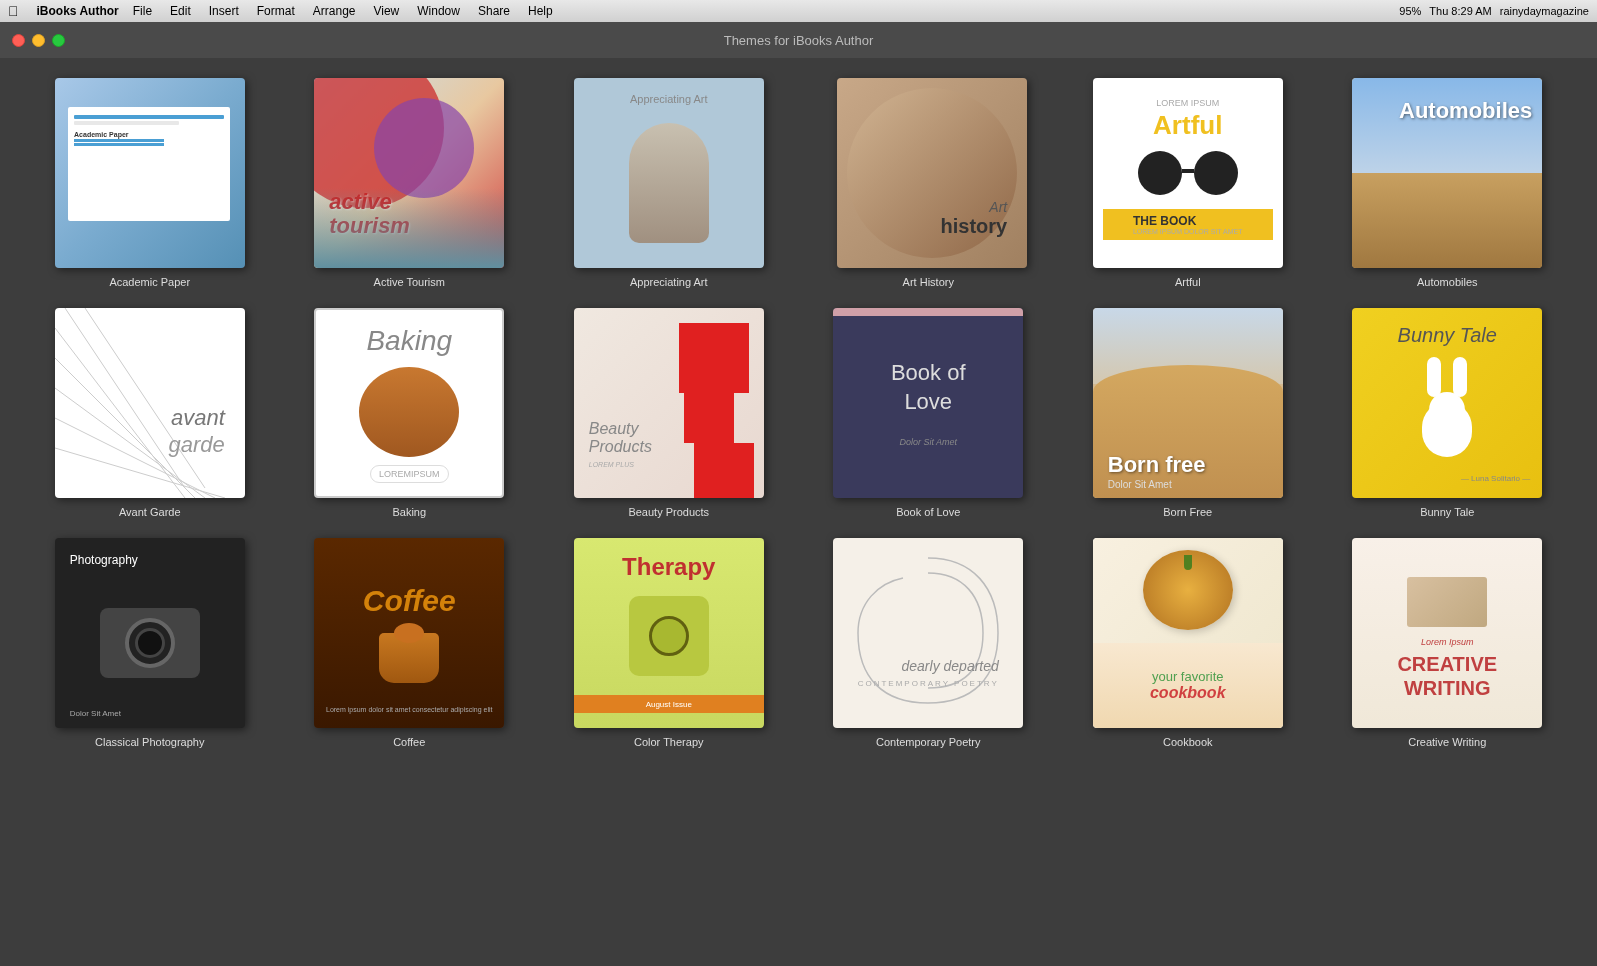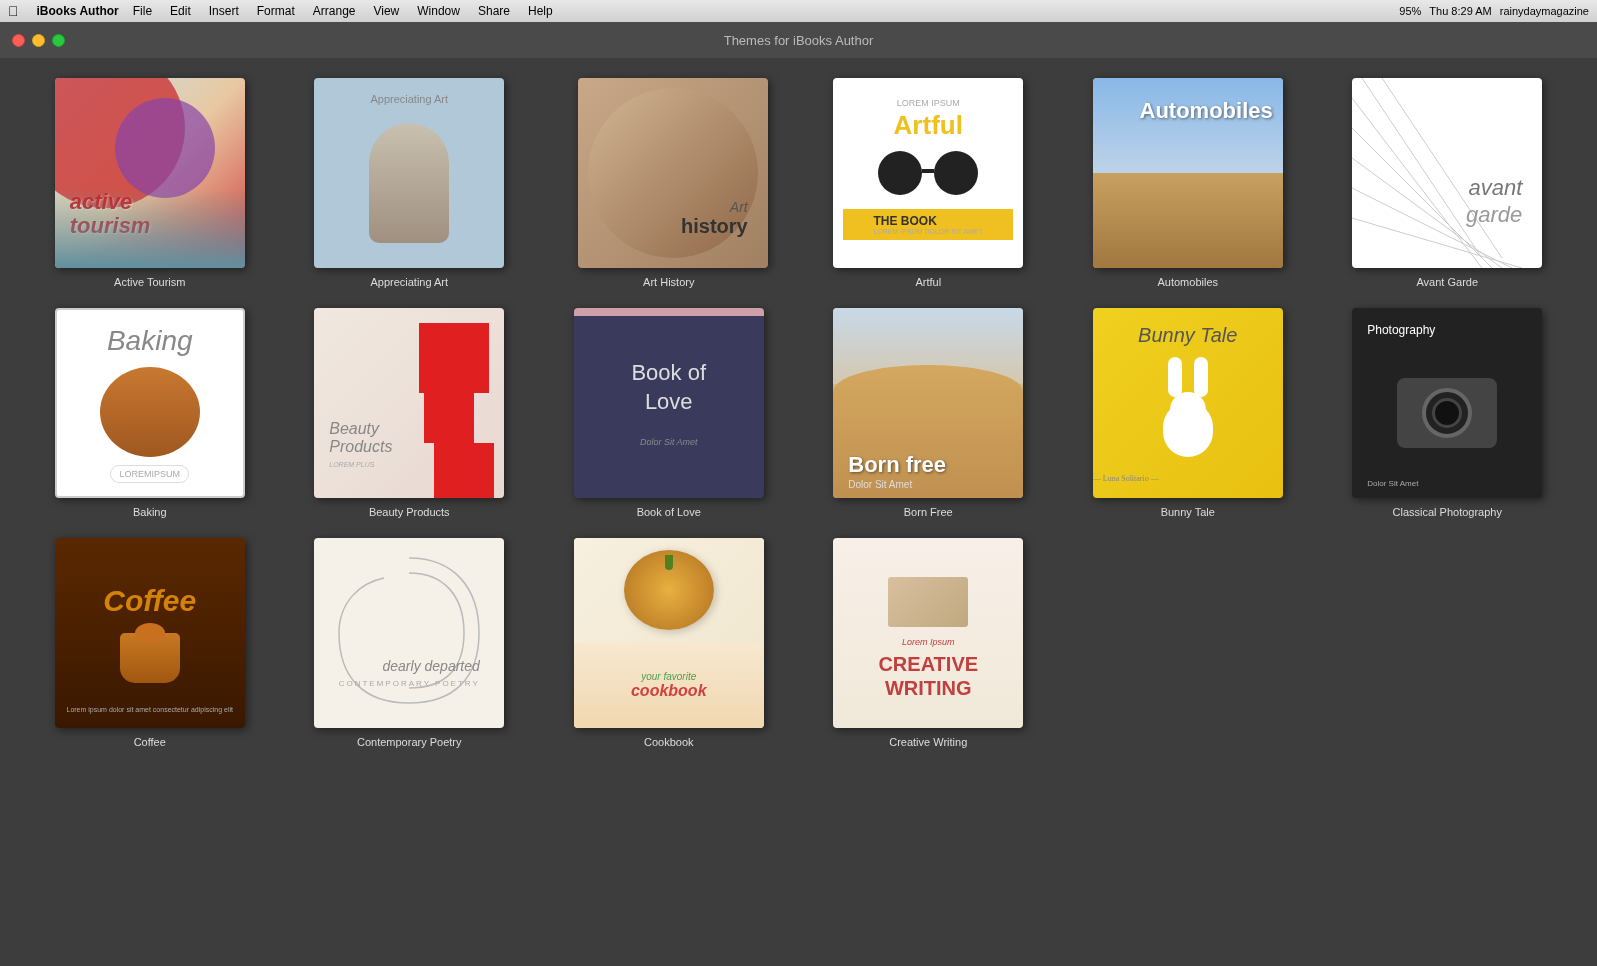--- a/index.html
+++ b/index.html
@@ -590,20 +590,32 @@
     <div class="wc wc-close"></div>
     <div class="wc wc-min"></div>
     <div class="wc wc-max"></div>
   </div>
   <span class="window-title">Themes for iBooks Author</span>
 </div>
 
 <div class="main">
   <div class="themes-grid">
 
+    <div class="theme-item">
+      <div class="theme-cover cover-academic">
+        <div class="cover-academic-paper">
+          <div class="cover-academic-bar1"></div>
+          <div class="cover-academic-bar2"></div>
+          <div class="cover-academic-title">Academic Paper</div>
+          <div class="cover-academic-sub"></div>
+          <div class="cover-academic-sub"></div>
+        </div>
+      </div>
+      <span class="theme-label">Academic Paper</span>
+    </div>
 
     <div class="theme-item">
       <div class="theme-cover cover-activetourism">
         <div class="cover-at-circle1"></div>
         <div class="cover-at-circle2"></div>
         <div class="cover-at-text">
           <span>active</span><br>
           <span>tourism</span>
         </div>
         <div class="cover-at-img"></div>
@@ -724,21 +736,21 @@
       <div class="theme-cover cover-bunnytale">
         <div class="cover-bt-title">Bunny Tale</div>
         <div class="cover-bt-bunny">
           <div style="position:relative;width:60px;height:100px;margin:0 auto;">
             <div style="position:absolute;top:0;left:10px;width:14px;height:40px;background:white;border-radius:7px;"></div>
             <div style="position:absolute;top:0;right:10px;width:14px;height:40px;background:white;border-radius:7px;"></div>
             <div style="position:absolute;top:35px;left:50%;transform:translateX(-50%);width:36px;height:36px;background:white;border-radius:50%;"></div>
             <div style="position:absolute;bottom:0;left:50%;transform:translateX(-50%);width:50px;height:55px;background:white;border-radius:25px;"></div>
           </div>
         </div>
-        <div style="position:absolute;bottom:15px;left:0;right:4px;font-size:8px;color:#888;text-align:left;font-family:Liberation Serif, serif;">— Luna Solitario —</div>
+        <div style="position:absolute;bottom:15px;left:0;right:12px;font-size:8px;color:#888;text-align:right;">— Luna Solitario —</div>
       </div>
       <span class="theme-label">Bunny Tale</span>
     </div>
 
     <div class="theme-item">
       <div class="theme-cover cover-photography">
         <div class="cover-photo-title">Photography</div>
         <div class="cover-photo-camera">
           <div class="camera-lens">
             <div class="camera-lens-inner"></div>
@@ -753,20 +765,30 @@
       <div class="theme-cover cover-coffee">
         <div class="cover-coffee-title">Coffee</div>
         <div class="cover-coffee-cup">
           <div style="position:absolute;top:-10px;left:50%;transform:translateX(-50%);width:30px;height:20px;border-radius:50%;background:#c87020;"></div>
         </div>
         <div class="cover-coffee-sub">Lorem ipsum dolor sit amet consectetur adipiscing elit</div>
       </div>
       <span class="theme-label">Coffee</span>
     </div>
 
+    <div class="theme-item">
+      <div class="theme-cover cover-colortherapy">
+        <div class="cover-ct-title">Therapy</div>
+        <div class="cover-ct-phone">
+          <div style="position:absolute;top:50%;left:50%;transform:translate(-50%,-50%);width:40px;height:40px;border-radius:50%;background:#a8b830;border:3px solid #606010;"></div>
+        </div>
+        <div class="cover-ct-bar">August Issue</div>
+      </div>
+      <span class="theme-label">Color Therapy</span>
+    </div>
 
     <div class="theme-item">
       <div class="theme-cover cover-contemporarypoetry">
         <svg width="190" height="190" style="position:absolute;top:0;left:0;">
           <path d="M95,20 C140,20 165,50 165,95 C165,140 140,165 95,165 C50,165 25,140 25,95 C25,65 45,45 70,40" fill="none" stroke="#bbb" stroke-width="1.5"></path>
           <path d="M95,35 C130,35 150,58 150,95 C150,132 130,150 95,150" fill="none" stroke="#bbb" stroke-width="1.5"></path>
         </svg>
         <div style="text-align:right;z-index:1;margin-top:80px;">
           <div style="font-size:14px;color:#888;font-style:italic;">dearly departed</div>
           <div style="font-size:8px;color:#aaa;letter-spacing:2px;margin-top:5px;">CONTEMPORARY POETRY</div>
@@ -776,21 +798,21 @@
     </div>
 
     <div class="theme-item">
       <div class="theme-cover cover-cookbook">
         <div style="position:absolute;top:0;left:0;right:0;height:55%;background:linear-gradient(135deg,#f8f0e0,#f0e8d0);display:flex;align-items:center;justify-content:center;">
           <div style="width:90px;height:80px;background:radial-gradient(circle,#e8b040,#b07020);border-radius:50%;position:relative;overflow:hidden;box-shadow:2px 2px 8px rgba(0,0,0,0.2);">
             <div style="position:absolute;top:5px;left:50%;width:8px;height:15px;background:#508020;transform:translateX(-50%);border-radius:0 0 4px 4px;"></div>
           </div>
         </div>
         <div style="position:absolute;bottom:0;left:0;right:0;height:45%;background:linear-gradient(to bottom,#f8e8d0,#f0d8b0);display:flex;flex-direction:column;align-items:center;justify-content:center;">
-          <div style="font-size:10px;color:#50a050;font-style:italic;">your favorite</div>
+          <div style="font-size:13px;color:#50a050;">your favorite</div>
           <div style="font-size:16px;color:#d04040;font-style:italic;font-weight:bold;">cookbook</div>
         </div>
       </div>
       <span class="theme-label">Cookbook</span>
     </div>
 
     <div class="theme-item">
       <div class="theme-cover cover-creativewriting">
         <div class="cover-cw-img"></div>
         <div style="margin-top:10px;text-align:center;">

